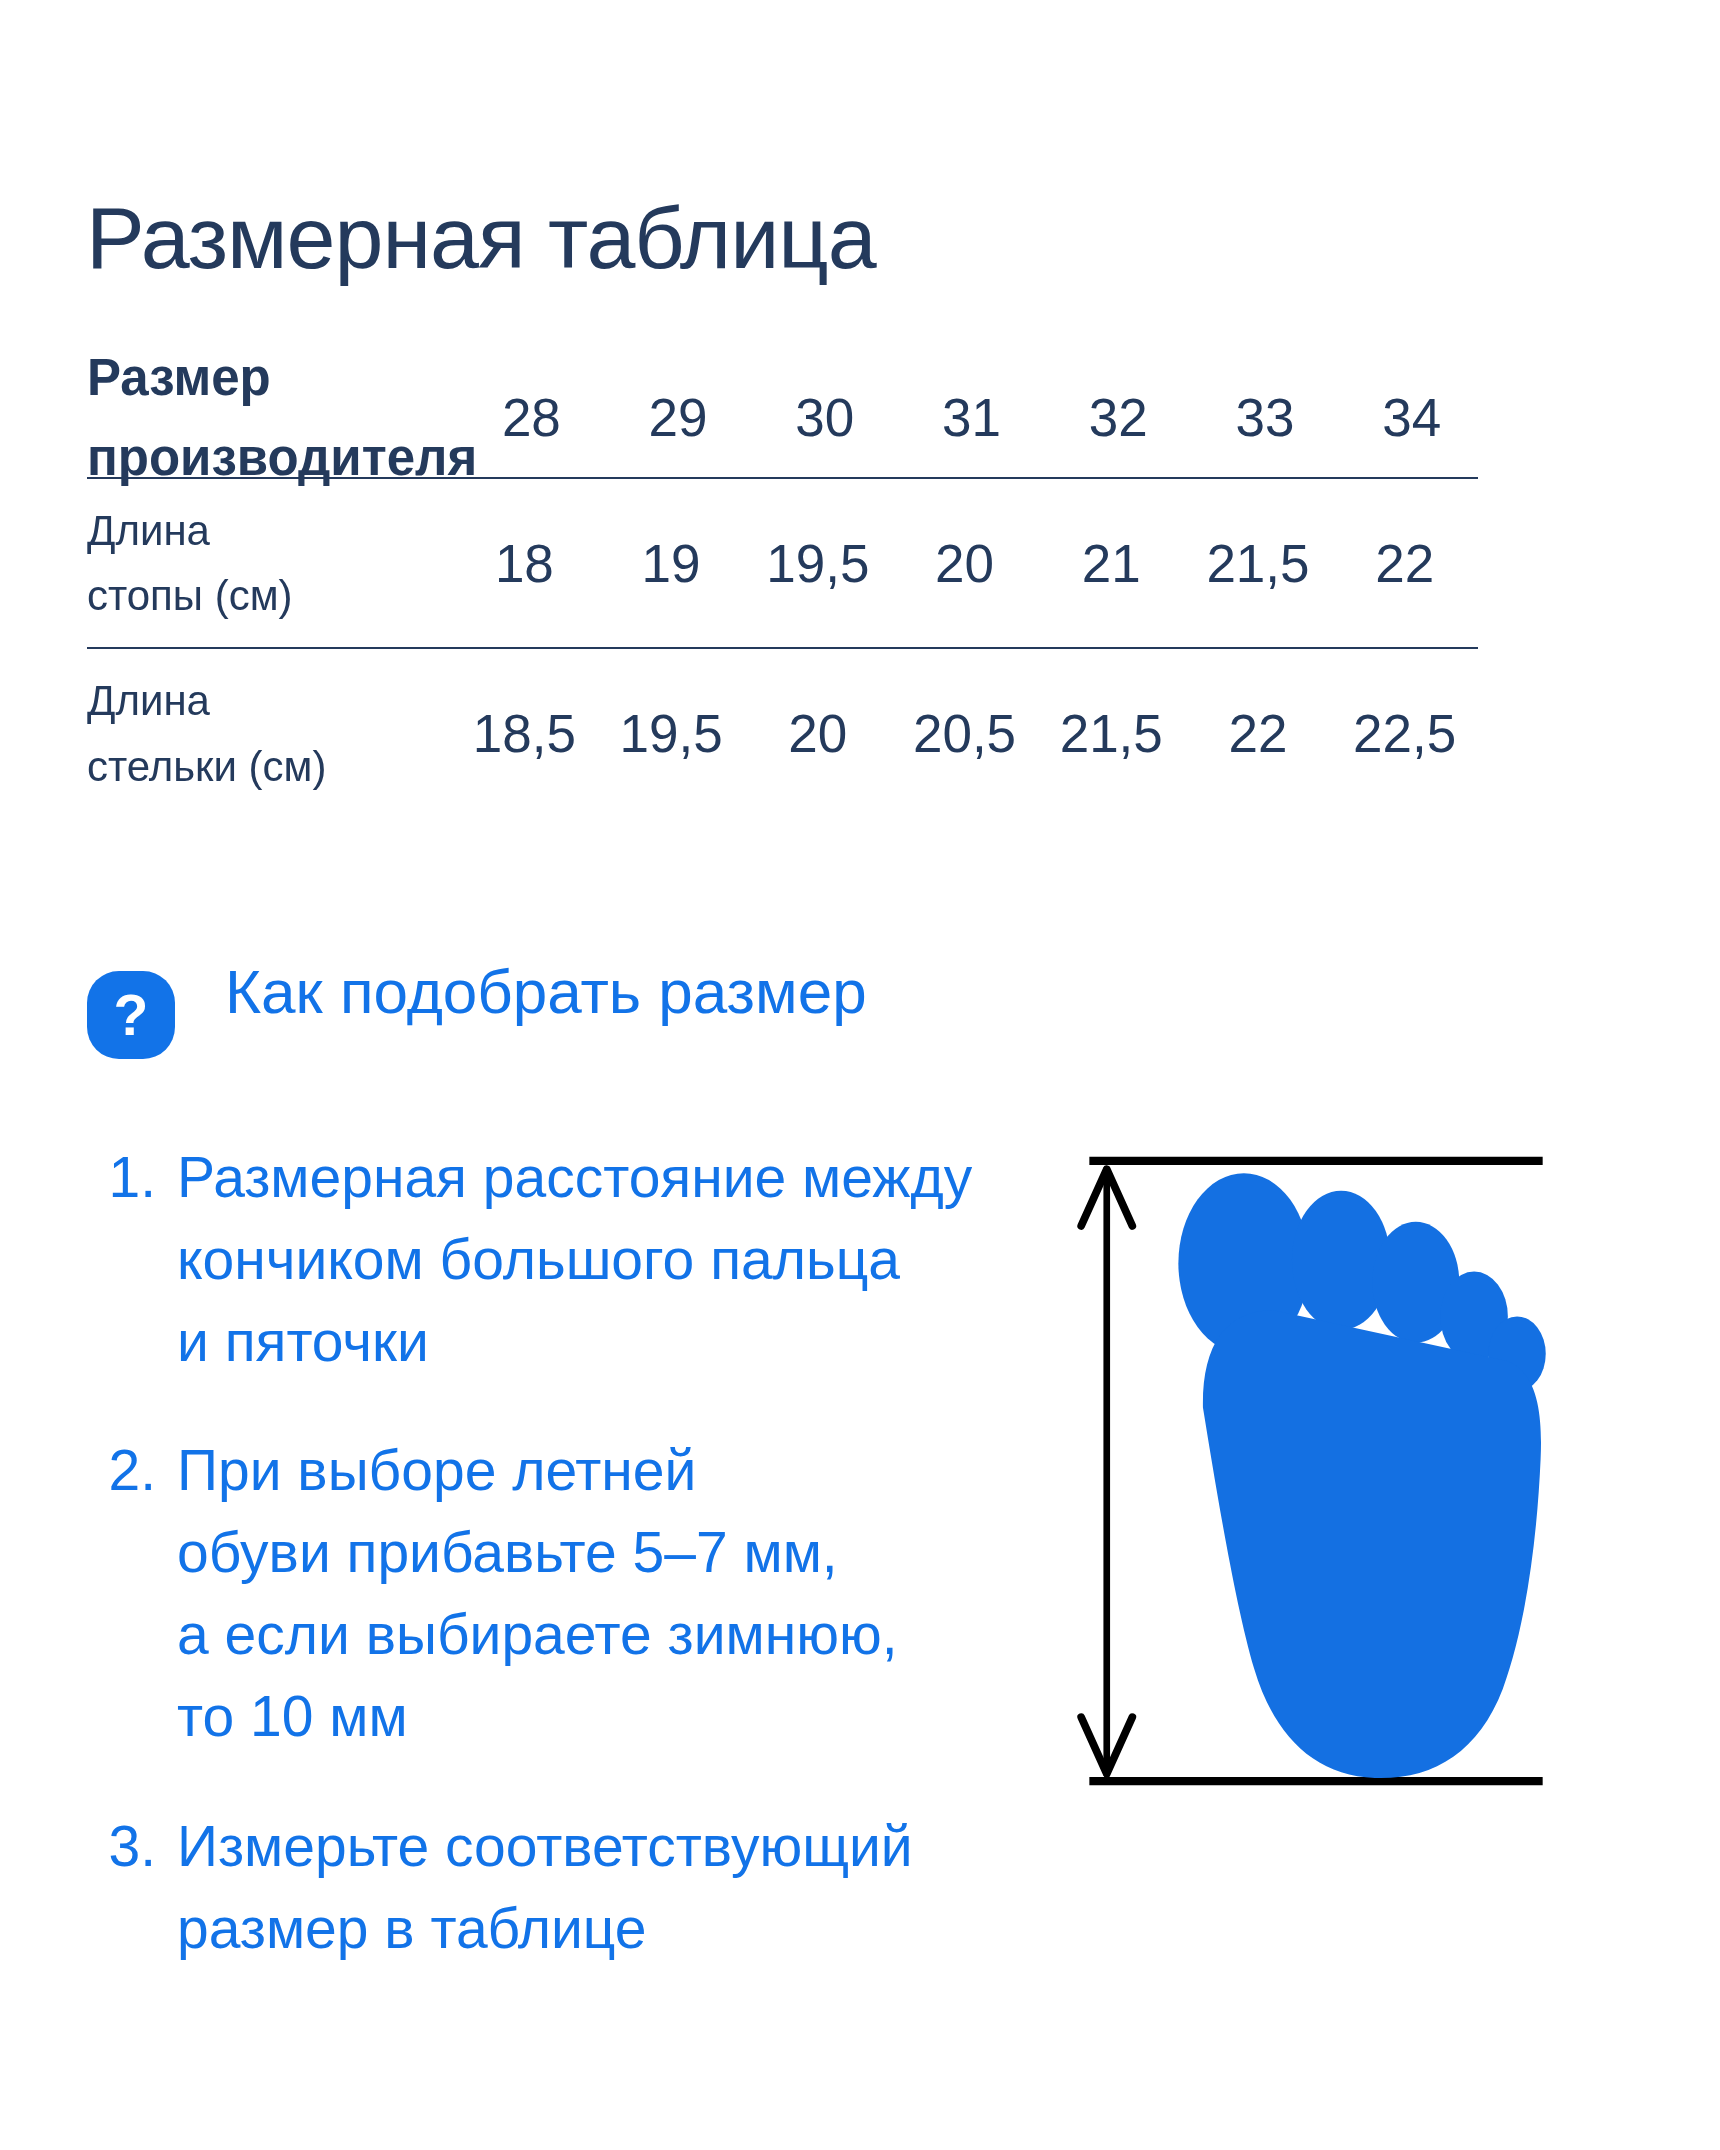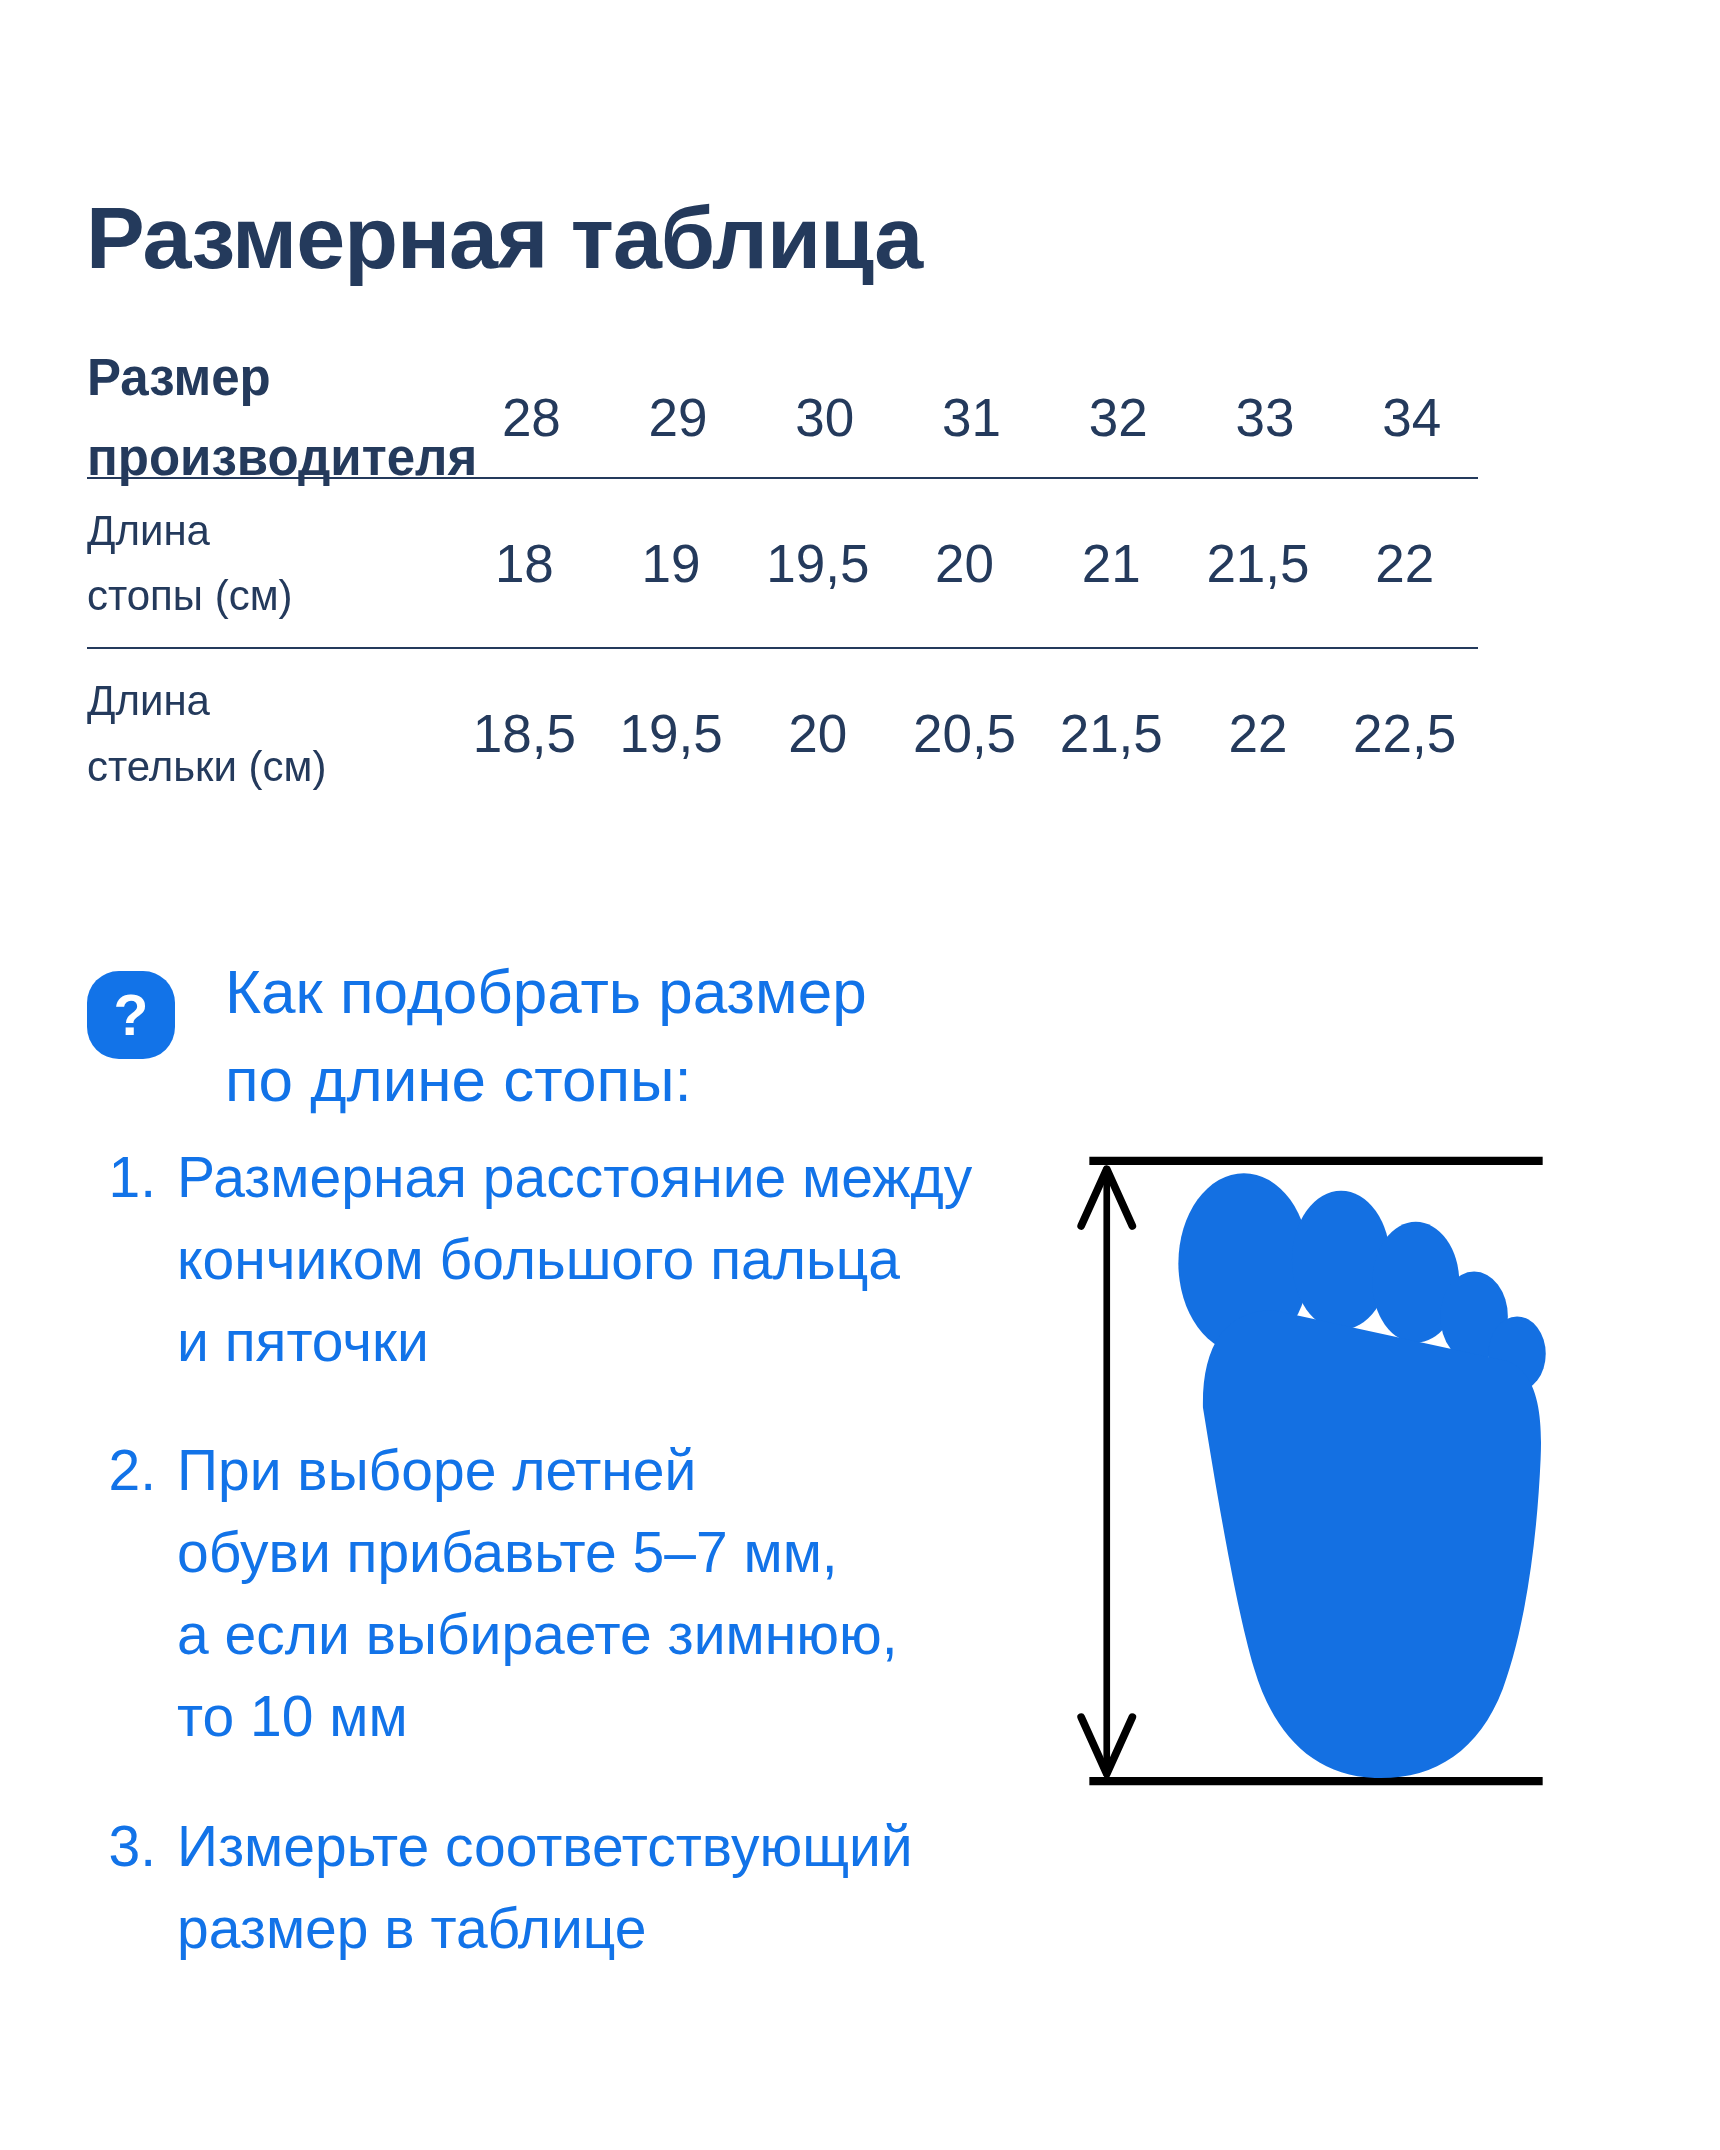--- a/index.html
+++ b/index.html
@@ -13,21 +13,21 @@
     position: relative;
     font-family: "Liberation Sans", sans-serif;
     color: #243A5C;
     overflow: hidden;
   }
   .page-title {
     position: absolute;
     left: 86px;
     top: 128px;
     font-size: 88px;
-    font-weight: 700;
+    font-weight: 400;
     letter-spacing: -1px;
     color: #243A5C;
     white-space: nowrap;
   }
   
   .size-table {
     position: absolute;
     left: 87px;
     top: 358px;
     width: 1391px;
@@ -164,21 +164,20 @@
     <div class="t-cell">22,5</div>
   </div>
 </div>
 
 <div class="q-icon">
   <span>?</span>
 </div>
 
 <div class="howto-heading">
   <div>Как подобрать размер</div>
-  <div>по длине стопы:</div>
 </div>
 
 <div class="howto-steps">
   <div class="step">
     <div class="step-num">1.</div>
     <div class="step-lines">
       <div>Размерная расстояние между</div>
       <div>кончиком большого пальца</div>
       <div>и пяточки</div>
     </div>

